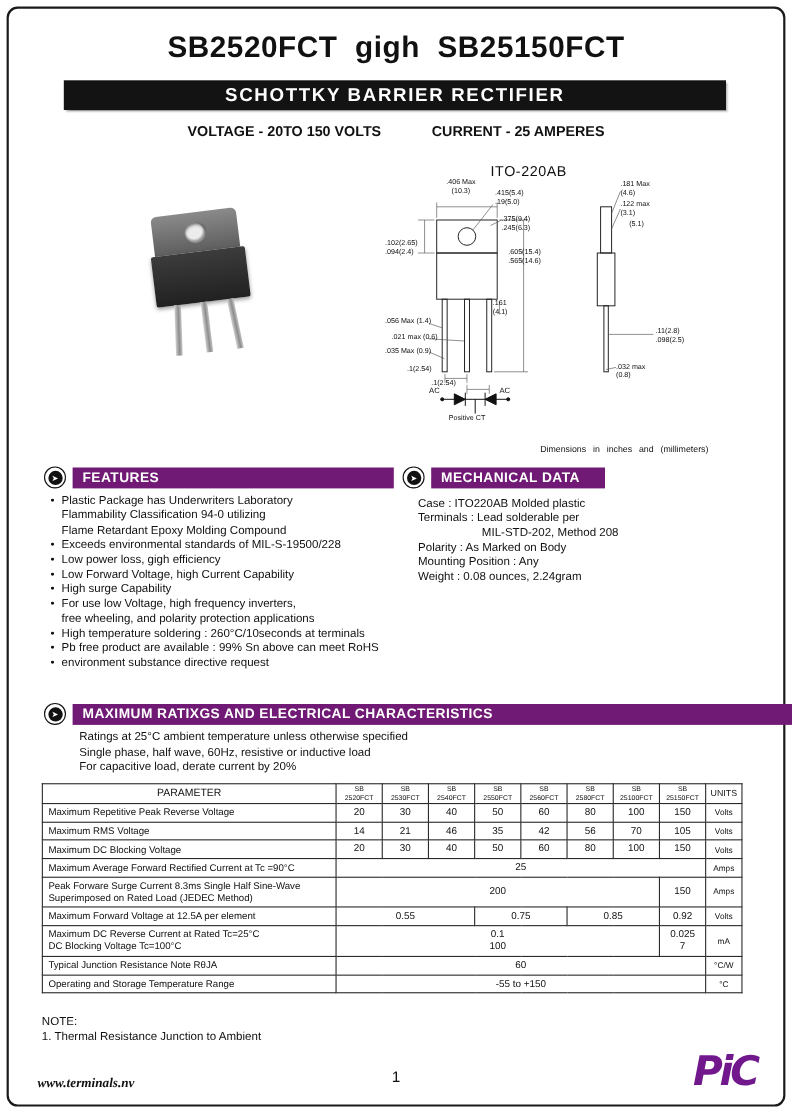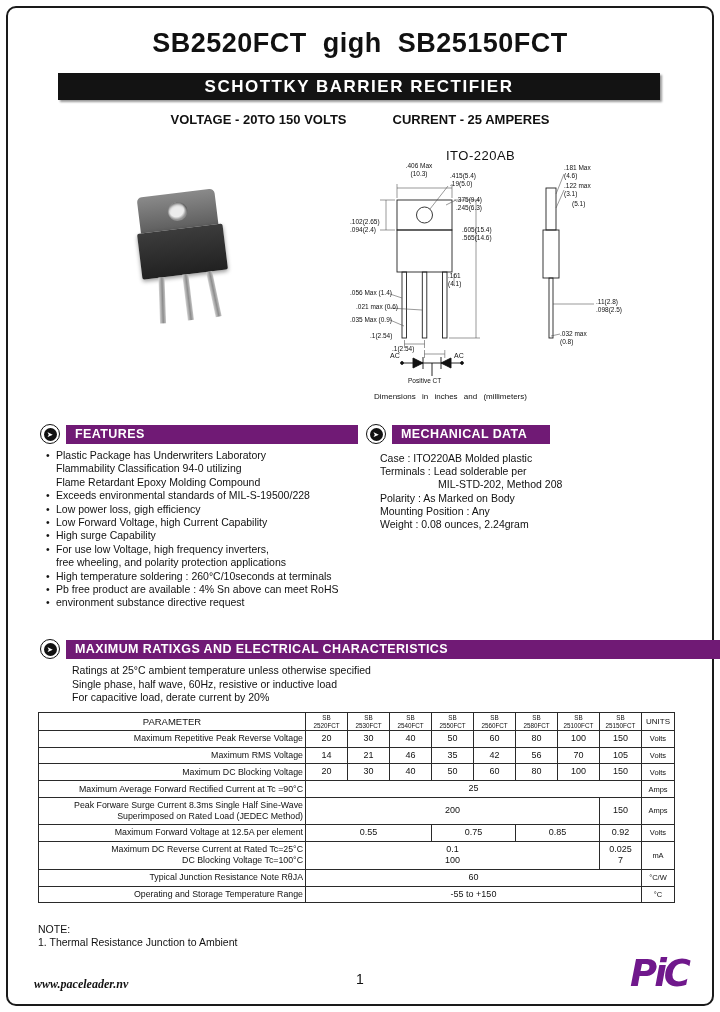--- a/index.html
+++ b/index.html
@@ -32,21 +32,21 @@
   .pkg-leg { position:absolute; top:86px; width:6px; height:46px;
              background:linear-gradient(90deg,#d2d2d2,#8c8c8c 55%,#c4c4c4); transform-origin:50% 0; }
   .leg1 { left:28px; transform:rotate(5deg); } .leg2 { left:52px; } .leg3 { left:76px; transform:rotate(-5deg); }
 
   
   .draw { position:absolute; left:350px; top:148px; width:330px; height:262px; }
   .draw svg { position:absolute; left:0; top:0; }
   .pkg-name { position:absolute; left:96px; top:0; font-size:13px; letter-spacing:.5px; }
   .dim { position:absolute; font-size:6.5px; line-height:1.18; white-space:pre-line; color:#111; }
   .ac { position:absolute; font-size:7px; }
-  .cap { position:absolute; left:24px; top:244px; width:270px; text-align:left; font-size:8px; word-spacing:4px; }
+  .cap { position:absolute; left:24px; top:256px; width:270px; text-align:right; font-size:8px; word-spacing:4px; }
 
   
   .sec { position:absolute; display:flex; align-items:center; gap:6px; }
   .sec-icon { width:20px; height:20px; border:1.5px solid #111; border-radius:50%; flex:none;
               display:flex; align-items:center; justify-content:center; background:#fff; box-sizing:border-box; }
   .sec-icon-inner { width:13px; height:13px; border-radius:50%; background:#111; color:#fff;
                     font-size:7.5px; line-height:13px; text-align:center; display:block; }
   .sec-banner { background:#701a75; color:#fff; font-weight:bold; font-size:12.5px; letter-spacing:.4px;
                 height:19px; display:flex; align-items:center; padding-left:9px; box-sizing:border-box; }
   #features-sec { left:40px; top:424px; } #features-sec .sec-banner { width:292px; }
@@ -62,21 +62,21 @@
   .mech-line.indent { margin-left:58px; }
 
   .intro { position:absolute; left:72px; top:664px; font-size:10.5px; line-height:13.5px; }
 
   
   .rtable { position:absolute; left:38px; top:712px; width:636px; border-collapse:collapse; table-layout:fixed; }
   .rtable th, .rtable td { border:1px solid #2a2a2a; padding:2px 2px; font-weight:normal; vertical-align:middle; }
   .rtable th.param-h { font-size:9.5px; text-align:center; }
   .rtable th.col { font-size:6.3px; line-height:1.2; white-space:pre-line; text-align:center; padding:1px 0; }
   .rtable th.units-h { font-size:8px; text-align:center; }
-  .rtable td.param { font-size:8.8px; text-align:right; white-space:pre-line; line-height:1.25; padding-left:5px; }
+  .rtable td.param { font-size:8.8px; text-align:left; white-space:pre-line; line-height:1.25; padding-left:5px; }
   .rtable td.val { font-size:9px; text-align:center; white-space:pre-line; line-height:1.3; }
   .rtable td.unit { font-size:7.5px; text-align:center; }
 
   .note { position:absolute; left:38px; top:923px; font-size:10.5px; line-height:13px; }
 
   .footer-site { position:absolute; left:34px; top:977px; font-family:"Liberation Serif", serif;
                  font-style:italic; font-weight:bold; font-size:12px; }
   .footer-page { position:absolute; left:0; top:971px; width:100%; text-align:center; font-size:14px; }
   .logo { position:absolute; right:32px; top:952px; font-family:"DejaVu Sans", sans-serif;
           font-size:37px; font-weight:900; font-style:italic; letter-spacing:-3px; color:#70188c; }
@@ -209,21 +209,21 @@
       <li>Plastic Package has Underwriters Laboratory
 Flammability Classification 94-0 utilizing
 Flame Retardant Epoxy Molding Compound</li>
       <li>Exceeds environmental standards of MIL-S-19500/228</li>
       <li>Low power loss, gigh efficiency</li>
       <li>Low Forward Voltage, high Current Capability</li>
       <li>High surge Capability</li>
       <li>For use low Voltage, high frequency inverters,
 free wheeling, and polarity protection applications</li>
       <li>High temperature soldering : 260°C/10seconds at terminals</li>
-      <li>Pb free product are available : 4% Sn above can meet RoHS</li>
+      <li>Pb free product are available : 99% Sn above can meet RoHS</li>
       <li>environment substance directive request</li>
     </ul>
 
   <div class="sec" id="mech-sec">
     <span class="sec-icon">
       <span class="sec-icon-inner">➤</span>
     </span>
     <div class="sec-banner">MECHANICAL DATA</div>
   </div>
   <div class="mech">
@@ -359,16 +359,16 @@
           <td class="unit">°C</td>
         </tr>
       </tbody>
   </table>
 
   <div class="note">
     <div>NOTE:</div>
     <div>1. Thermal Resistance Junction to Ambient</div>
   </div>
 
-  <div class="footer-site">www.paceleader.nv</div>
+  <div class="footer-site">www.terminals.nv</div>
   <div class="footer-page">1</div>
   <div class="logo">PiC</div>
 </div>
 
 </body></html>

